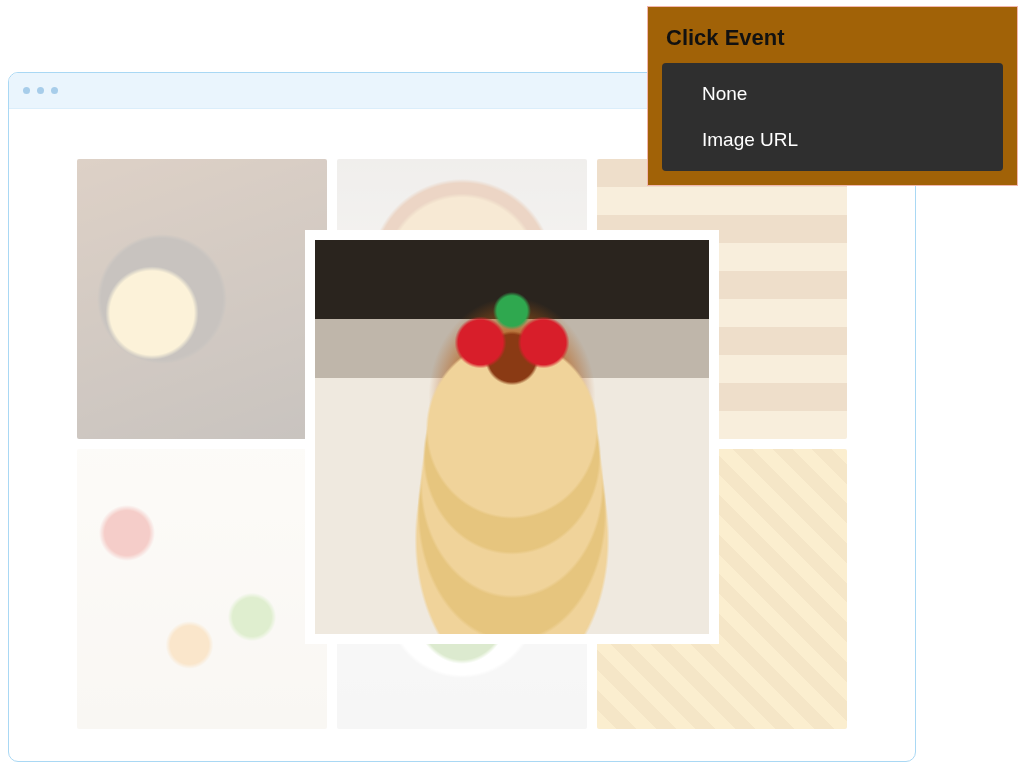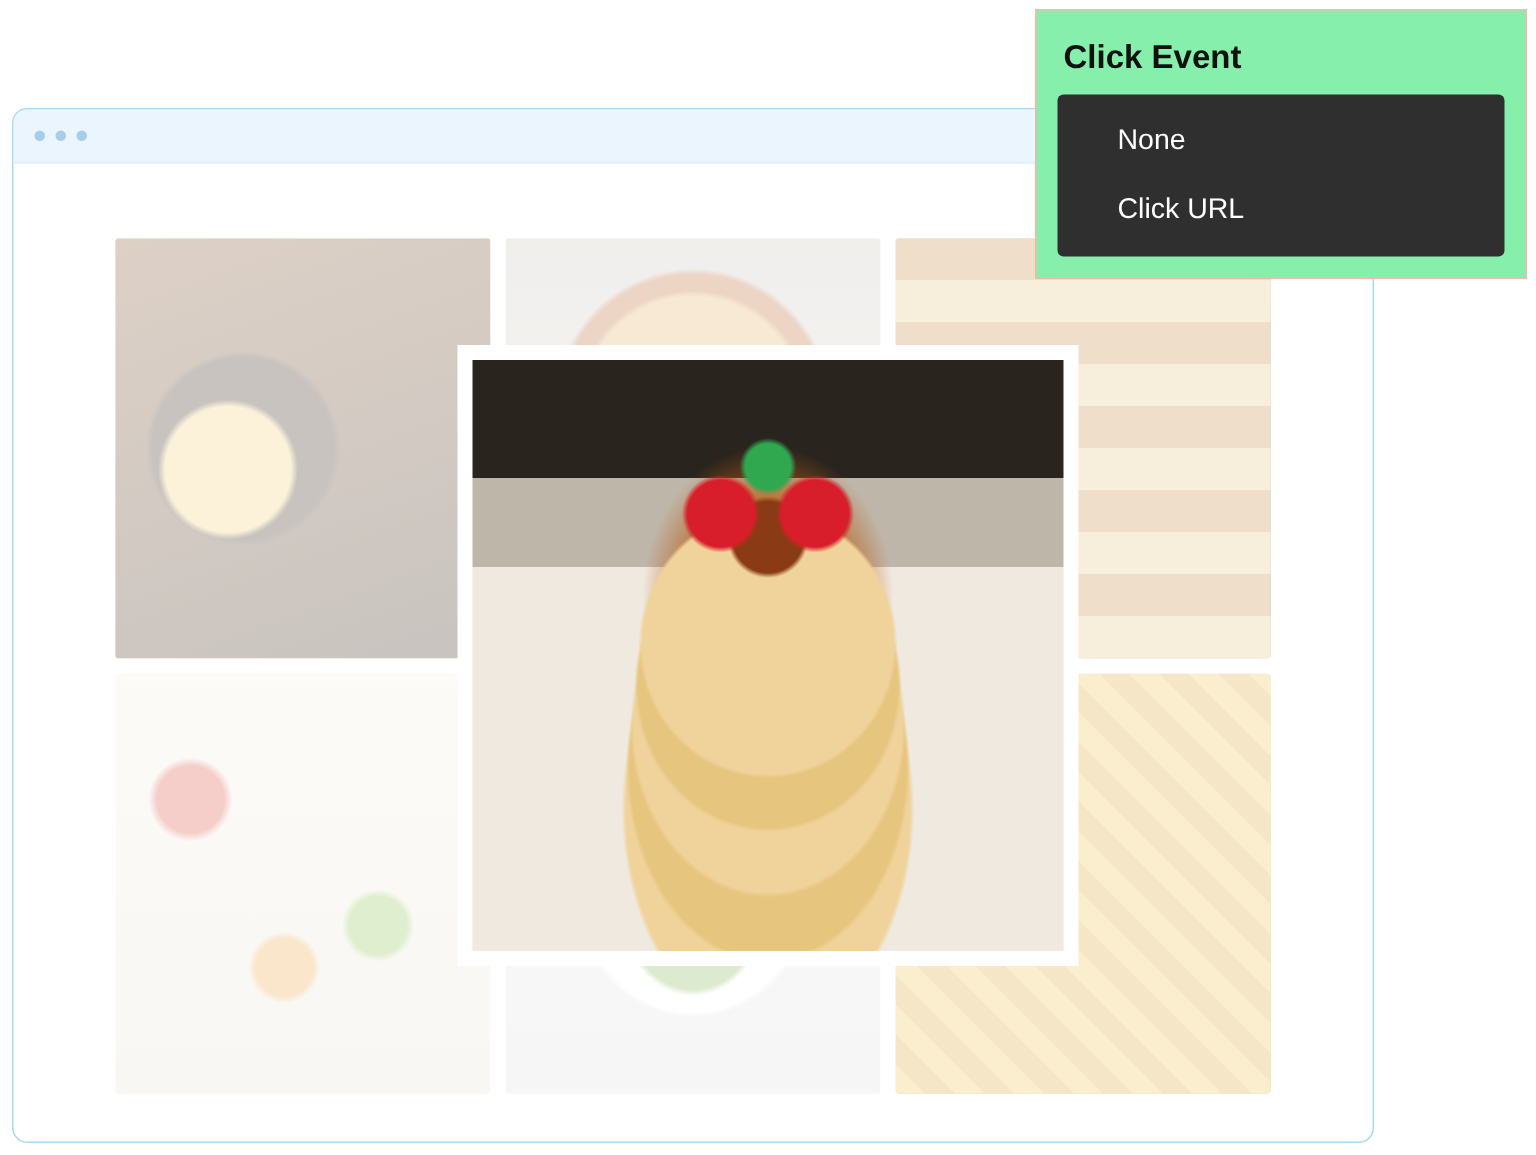--- a/index.html
+++ b/index.html
@@ -124,22 +124,22 @@
         
         linear-gradient(180deg,#2a241e 0 20%, #bfb6aa 20% 35%, #efe9df 35% 100%);
       background-blend-mode: normal;
     }
 
     
     .dropdown-panel {
       position: absolute;
       right: 6px;
       top: 6px;
-      width: 328px;
-      background: #86efac;
+      width: 371px;
+      background: #a16207;
       border: 1px solid #f3b6ad;
       padding: 16px 14px 14px 14px;
       z-index: 20;
     }
     .dropdown-title {
       font-size: 22px;
       font-weight: 700;
       color: #111;
       margin: 2px 4px 12px 4px;
     }
@@ -197,17 +197,17 @@
 
     <div class="dropdown-item">
       <span class="check-slot"></span>
       <span>None</span>
     </div>
 
 
 
     <div class="dropdown-item">
       <span class="check-slot"></span>
-      <span>Click URL</span>
+      <span>Image URL</span>
     </div>
 
   </div>
 </div>
 
 </body></html>

